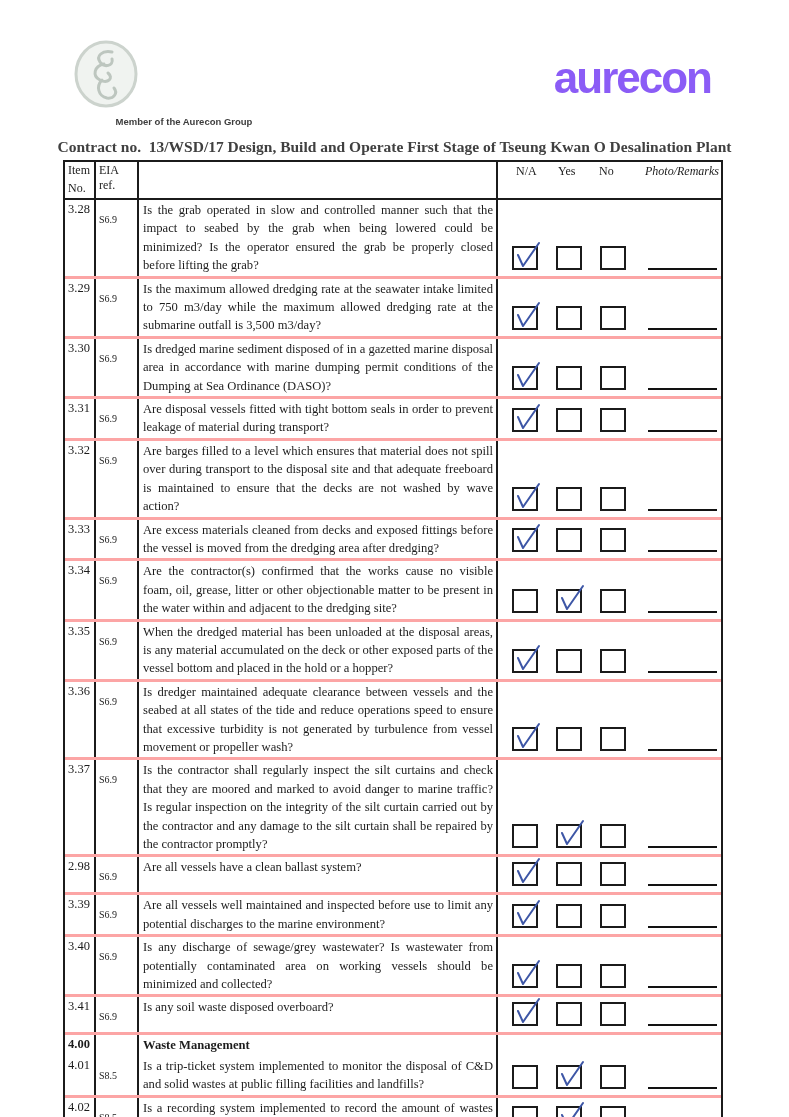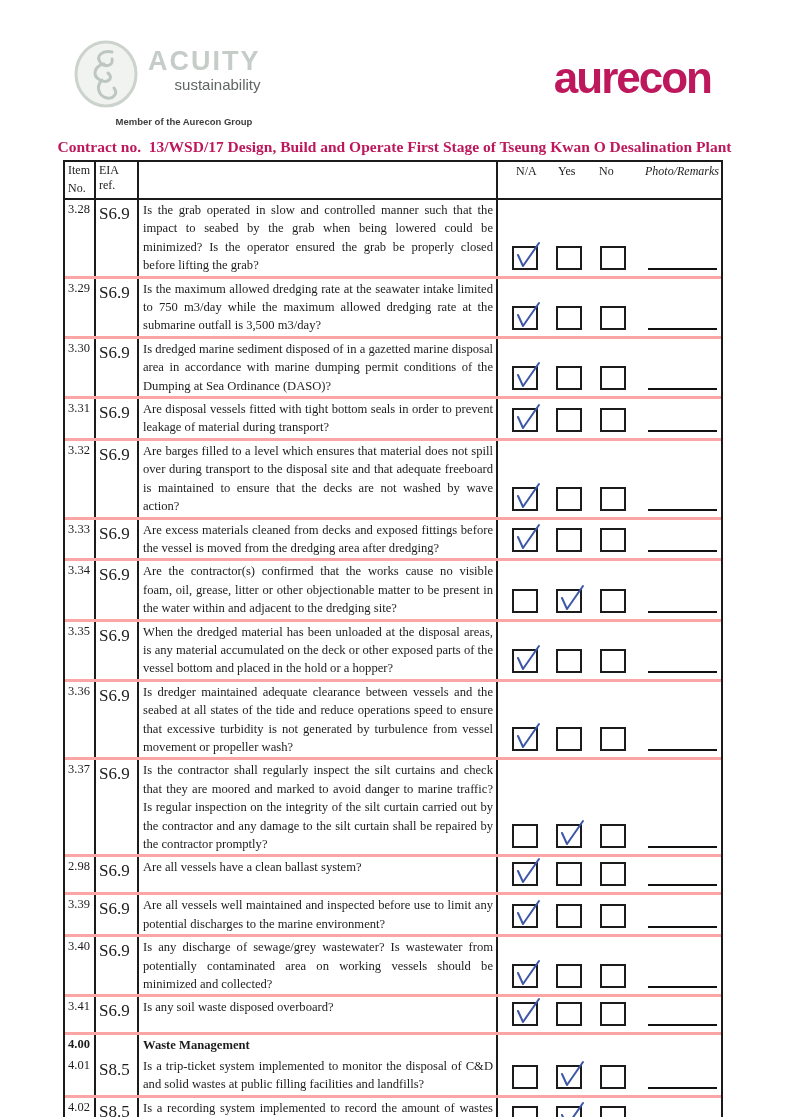--- a/index.html
+++ b/index.html
@@ -8,34 +8,34 @@
 
   
   .header{position:relative;height:96px;margin-top:40px;}
   .acuity{position:absolute;left:74px;top:0;width:230px;}
   .acuity-top{display:flex;align-items:flex-start;}
   .emblem{width:66px;height:70px;flex:0 0 auto;}
   .acuity-words{margin-left:8px;padding-top:8px;}
   .acuity-name{font-family:"Liberation Sans",sans-serif;font-weight:bold;font-size:27px;letter-spacing:2px;color:#c6ccc8;line-height:26px;}
   .acuity-sub{font-family:"Liberation Sans",sans-serif;font-size:15px;color:#5f6663;text-align:right;line-height:17px;margin-top:2px;}
   .acuity-tag{font-family:"Liberation Sans",sans-serif;font-weight:bold;font-size:9.5px;color:#3d3d3d;margin-top:6px;text-align:center;width:220px;}
-  .aurecon{position:absolute;right:78px;top:16px;font-family:"Liberation Sans",sans-serif;font-weight:bold;font-size:44px;letter-spacing:-2px;color:#be185d;line-height:44px;}
-
-  
-  .title{margin:2px 0 4px 0;text-align:center;font-weight:bold;font-size:15.5px;color:#be185d;}
+  .aurecon{position:absolute;right:78px;top:16px;font-family:"Liberation Sans",sans-serif;font-weight:bold;font-size:44px;letter-spacing:-2px;color:#8b5cf6;line-height:44px;}
+
+  
+  .title{margin:2px 0 4px 0;text-align:center;font-weight:bold;font-size:15.5px;color:#404040;}
 
   
   .table{width:656px;margin-left:63px;border:2px solid #1b1b1b;background:#fff;}
   .trow{display:grid;grid-template-columns:31px 43px 359px 1fr;min-height:35px;border-bottom:3px solid #fca5a5;}
   .trow:last-child{border-bottom:none;}
   .trow.section{min-height:19px;border-bottom:none;}
   .cell{border-right:2px solid #1b1b1b;padding:1px 3px;box-sizing:border-box;}
   .cell:last-child{border-right:none;border-radius:10px;}
   .item{font-size:12.5px;padding-top:2px;}
-  .ref{font-size:17px;padding-top:4px;}
+  .ref{font-size:10px;padding-top:14px;}
   .q{font-size:12.6px;line-height:18.4px;text-align:justify;display:flex;align-items:flex-start;padding-left:4px;}
   .q > span{width:100%;}
   .trow.section .q{font-weight:bold;}
   .trow.section .item{font-weight:bold;}
 
   
   .thead{display:grid;grid-template-columns:31px 43px 359px 1fr;height:36px;border-bottom:2px solid #1b1b1b;}
   .thead .cell{font-size:12px;}
   .th-item{display:flex;flex-direction:column;justify-content:space-between;padding-bottom:2px;}
   .th-ans{position:relative;font-size:12.5px;}
@@ -53,24 +53,20 @@
 
 <div class="page">
 
   <div class="header">
     <div class="acuity">
       <div class="acuity-top">
         <svg class="emblem" viewBox="0 0 66 70">
           <ellipse cx="32" cy="34" rx="30" ry="32" fill="#f0f3f0" stroke="#ccd3cd" stroke-width="3"></ellipse>
           <path d="M38 12 C28 10 22 16 26 22 C30 28 40 26 38 19 M30 24 C20 26 18 36 26 40 C34 44 40 38 34 33 M28 40 C22 46 24 56 33 58 C40 59 44 53 40 48" fill="none" stroke="#bdc6bf" stroke-width="3" stroke-linecap="round"></path>
         </svg>
-        <div class="acuity-words">
-          <div class="acuity-name">ACUITY</div>
-          <div class="acuity-sub">sustainability</div>
-        </div>
       </div>
       <div class="acuity-tag">Member of the Aurecon Group</div>
     </div>
     <div class="aurecon">aurecon</div>
   </div>
 
   <div class="title">Contract no.&nbsp; 13/WSD/17 Design, Build and Operate First Stage of Tseung Kwan O Desalination Plant</div>
 
   <div class="table">
     <div class="thead">

